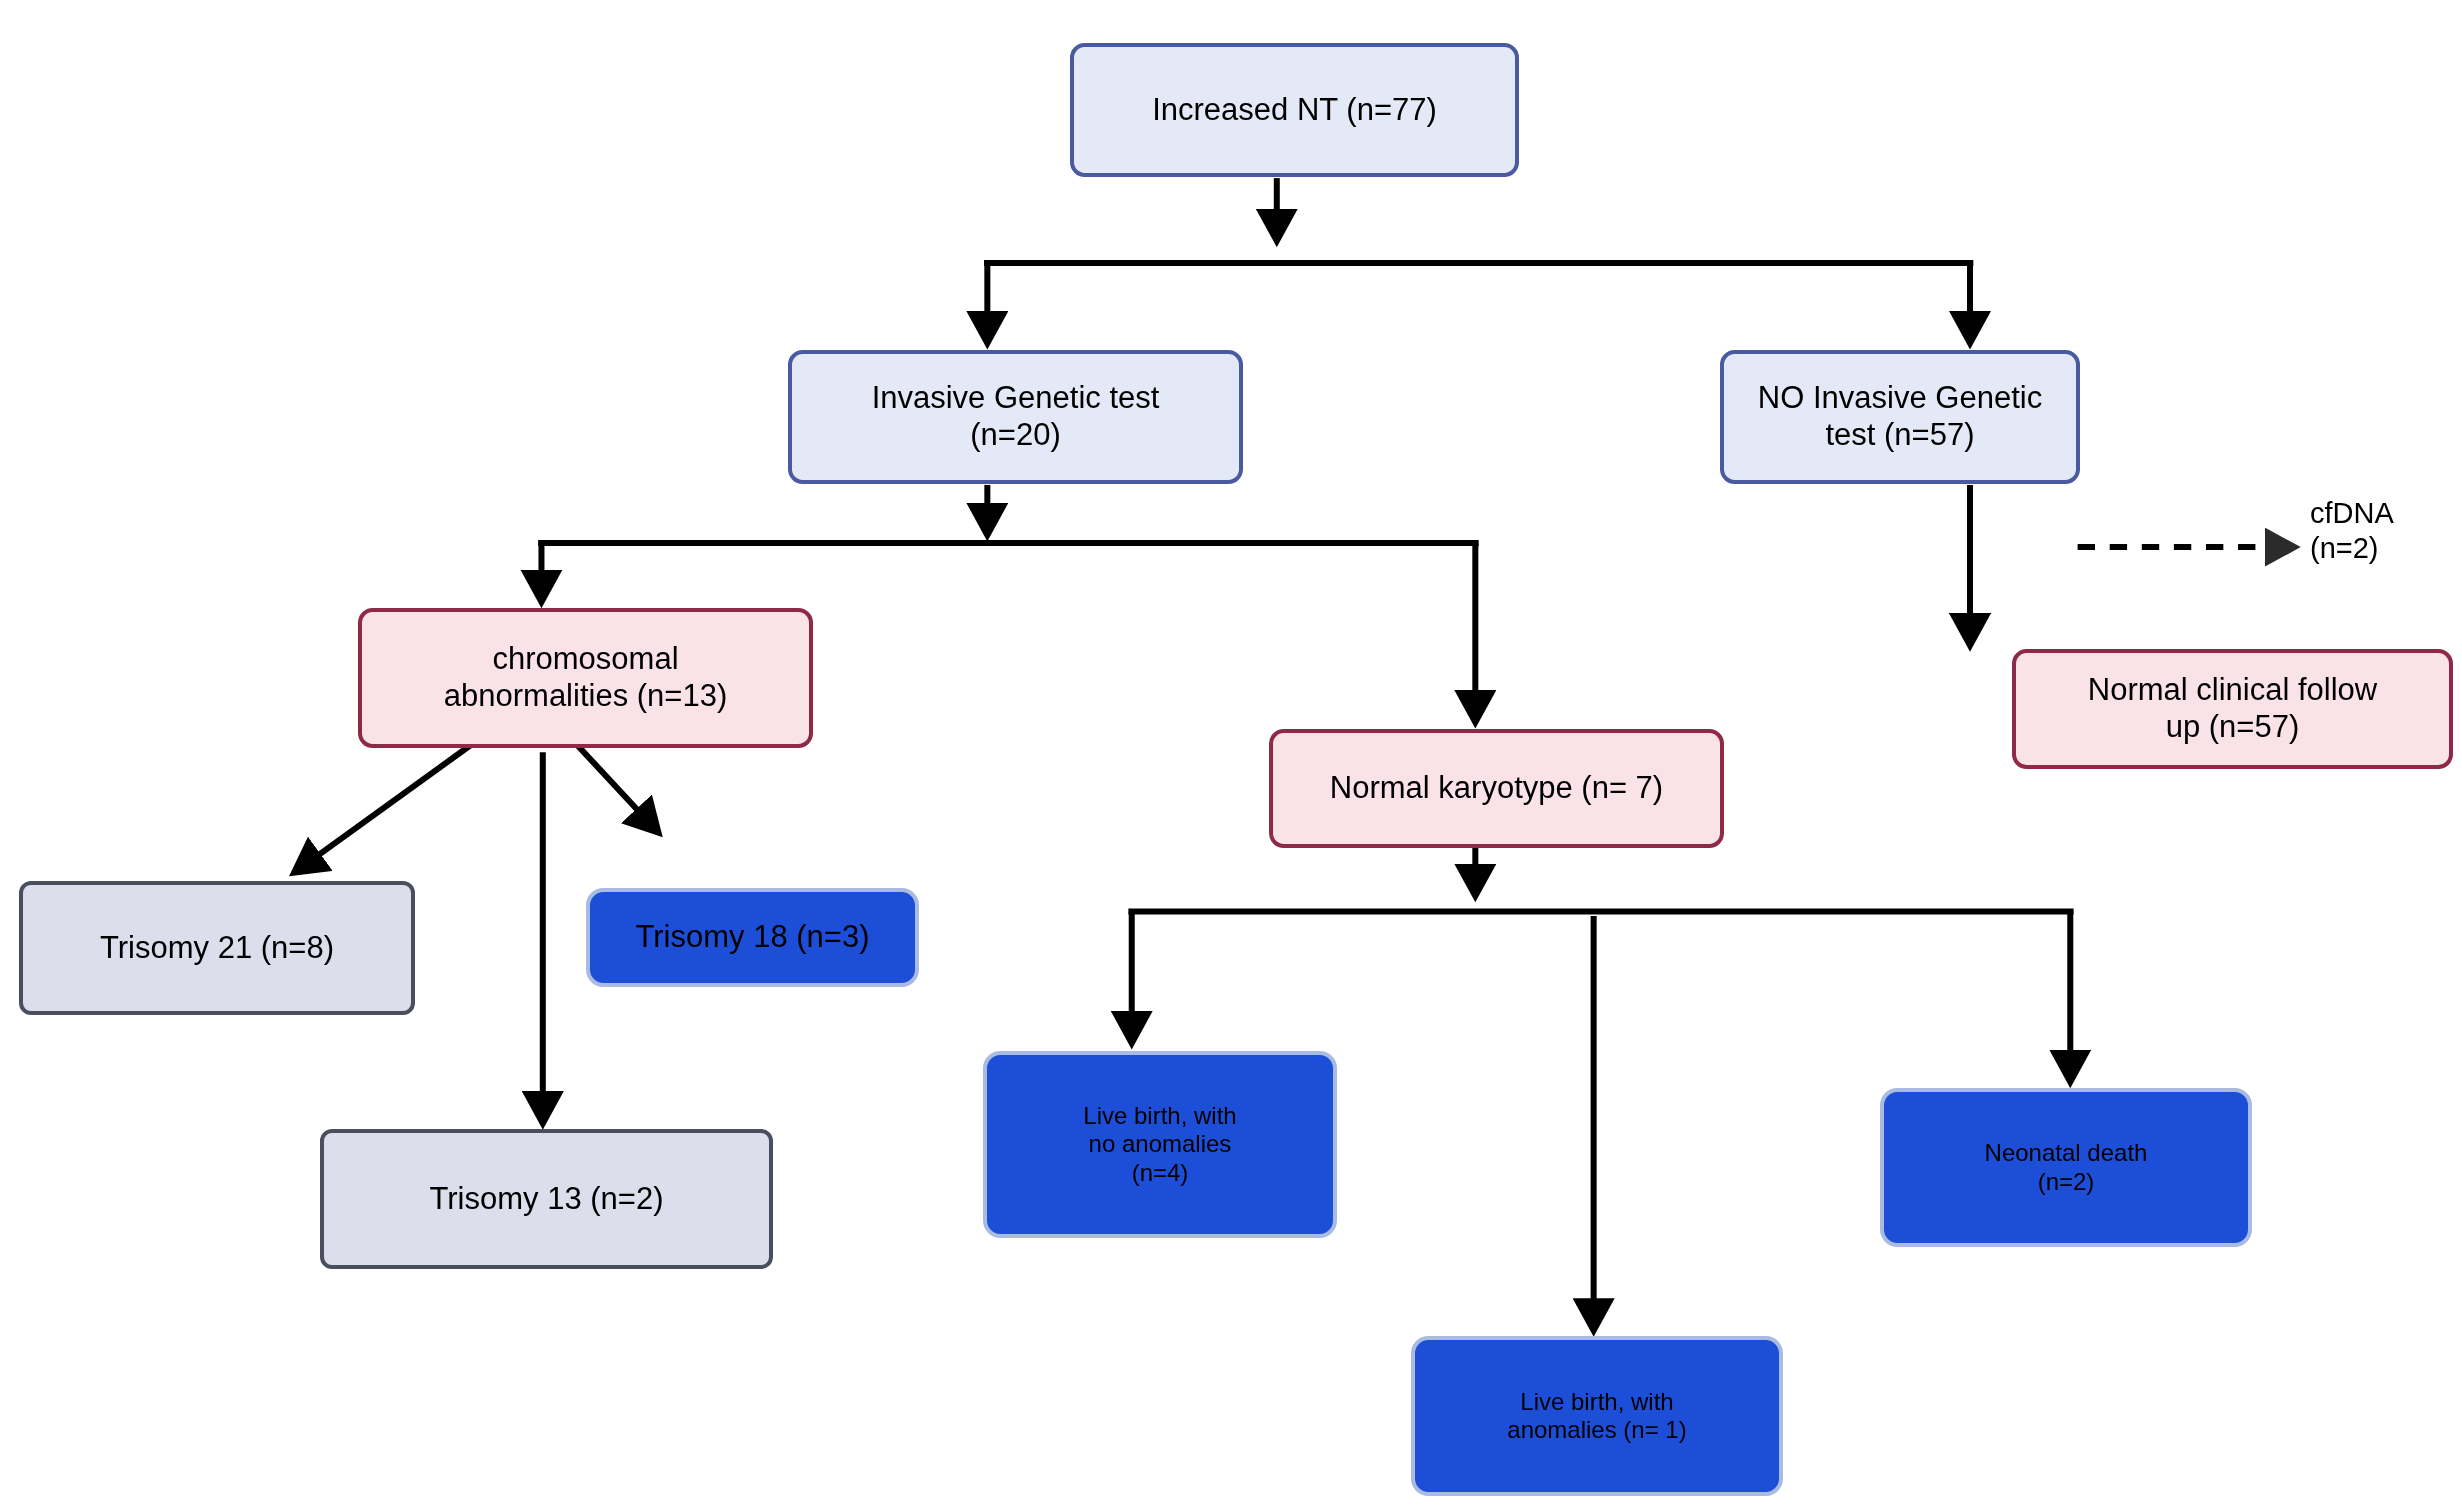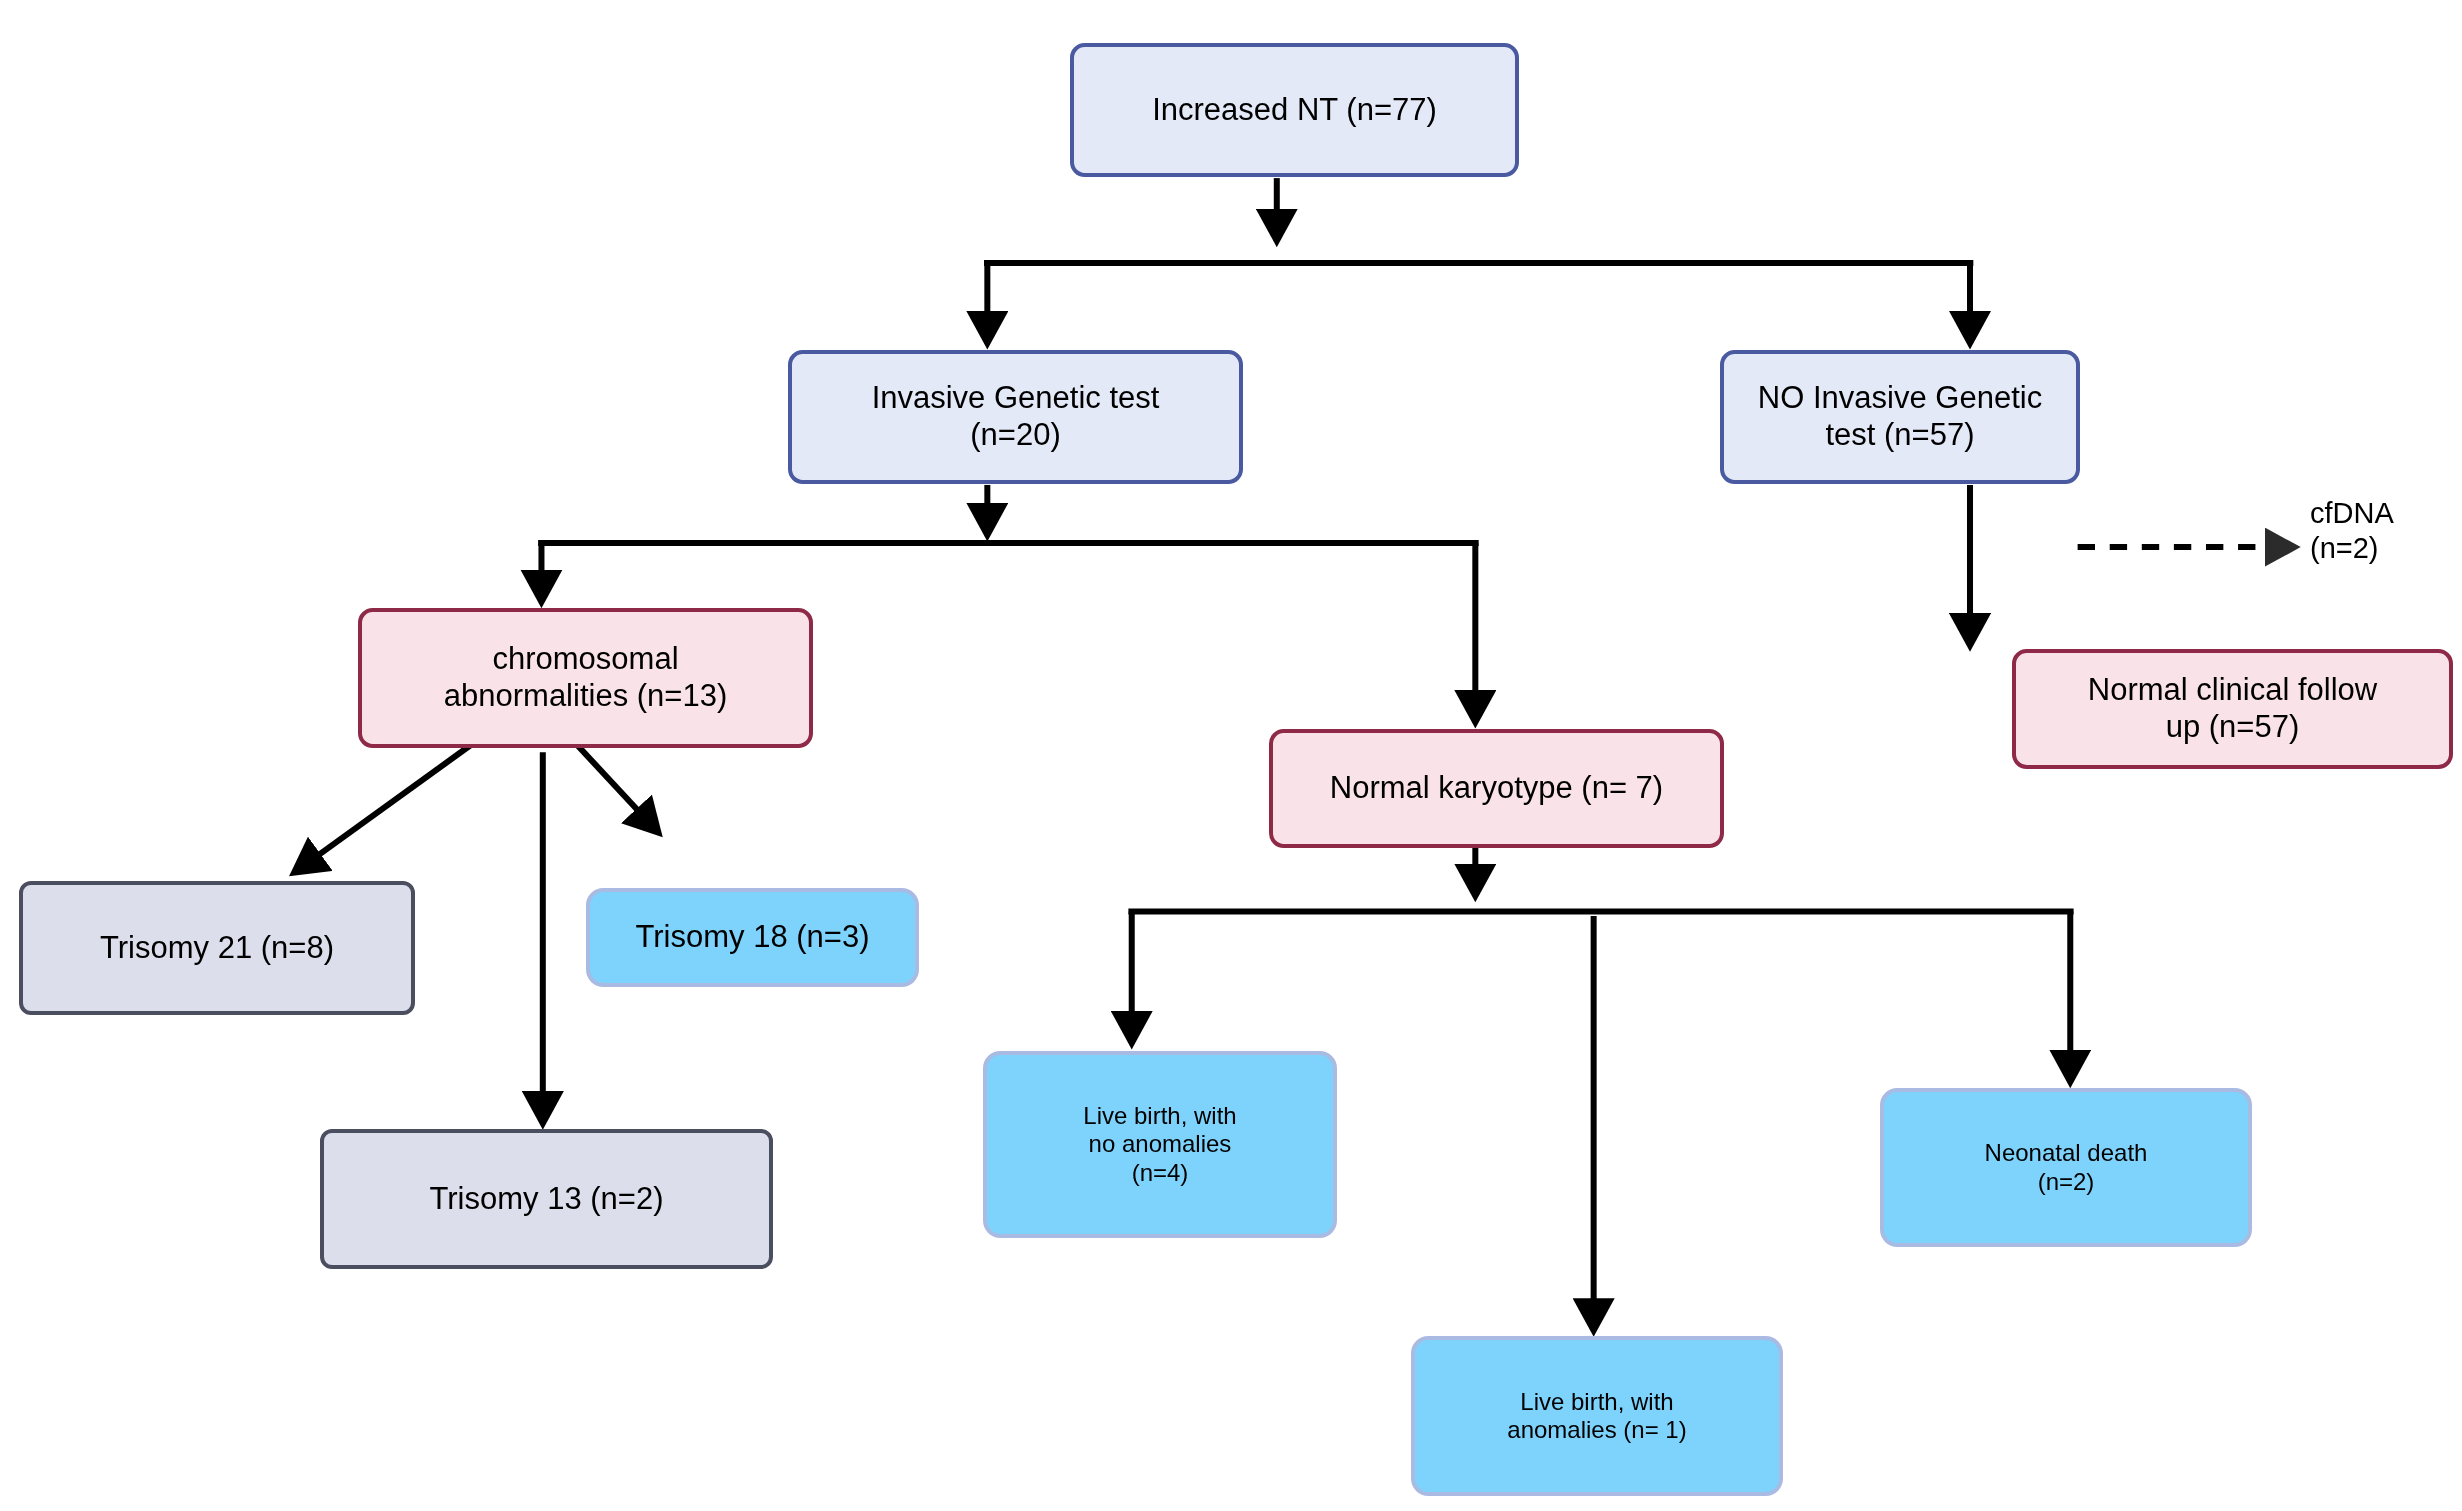--- a/index.html
+++ b/index.html
@@ -8,21 +8,21 @@
   #stage{position:absolute;left:0;top:0;width:2462px;height:1512px;}
   svg#edges{position:absolute;left:0;top:0;width:2462px;height:1512px;}
 
   .node{position:absolute;box-sizing:border-box;display:flex;
         align-items:center;justify-content:center;text-align:center;
         color:#000;line-height:1.18;white-space:pre-line;}
 
   
   .blue{background:#e4e9f7;border:4.7px solid #4a5aa0;border-radius:14.7px;}
   
-  .lightblue{background:#7dd3fc;border:4.7px solid #a9bbe2;border-radius:17.4px;}
+  .lightblue{background:#1d4ed8;border:4.7px solid #a9bbe2;border-radius:17.4px;}
   
   .slate{background:#dcdfeb;border:4.7px solid #4a4e5e;border-radius:12px;}
   
   .pink{background:#f9e3e9;border:4.7px solid #8e2a48;border-radius:14.7px;}
 
   .fs-lg{font-size:31px;}
   .fs-md{font-size:24px;}
   .cf-label{position:absolute;font-size:29px;color:#000;line-height:1.2;
             text-align:left;white-space:pre-line;}
 </style>

